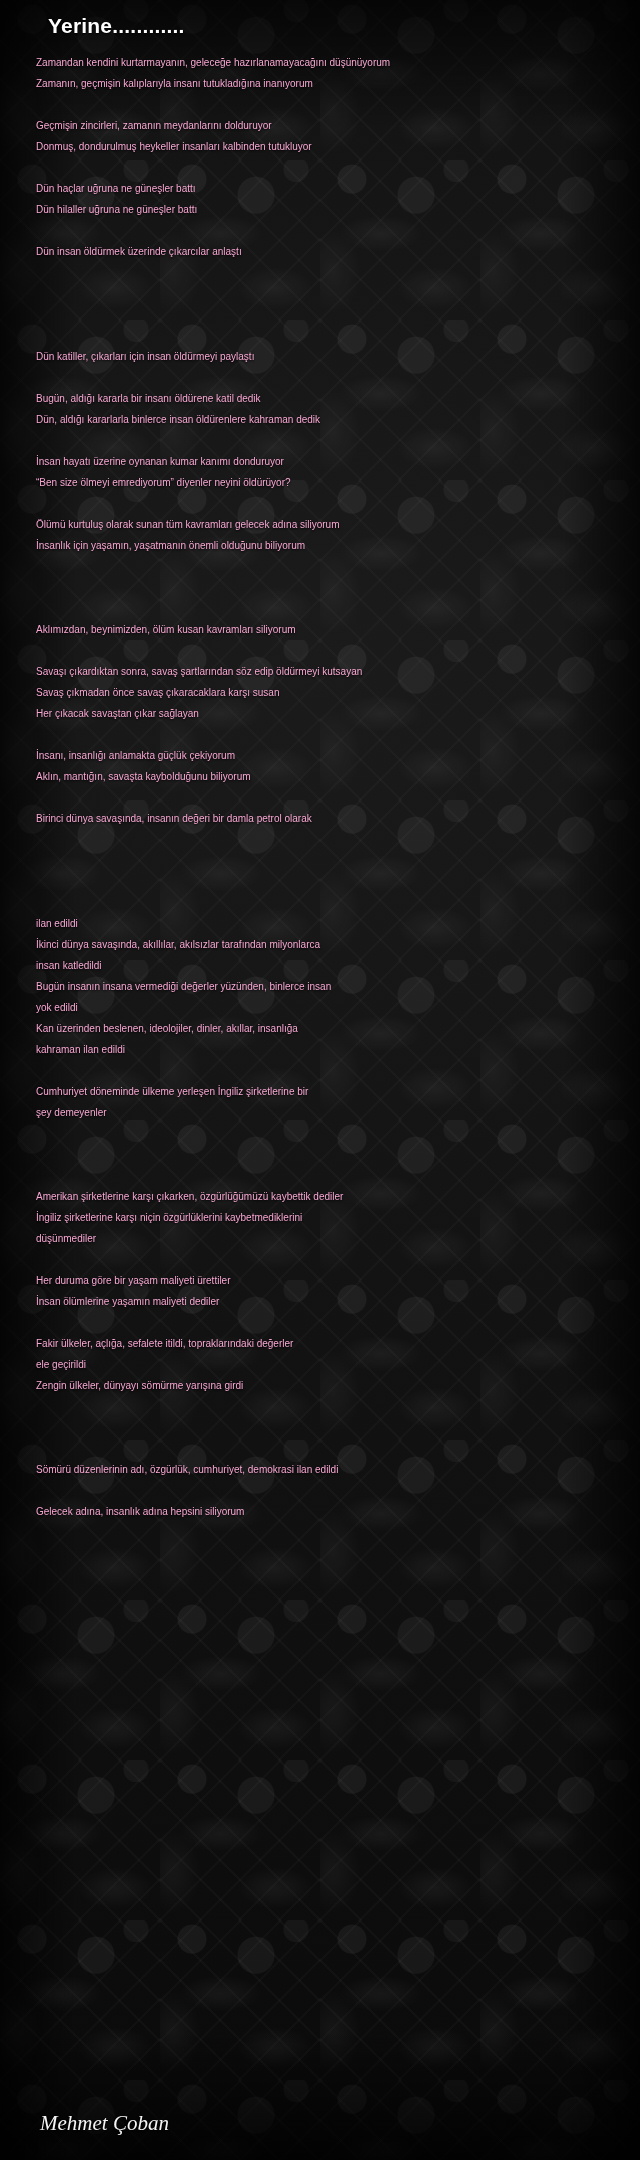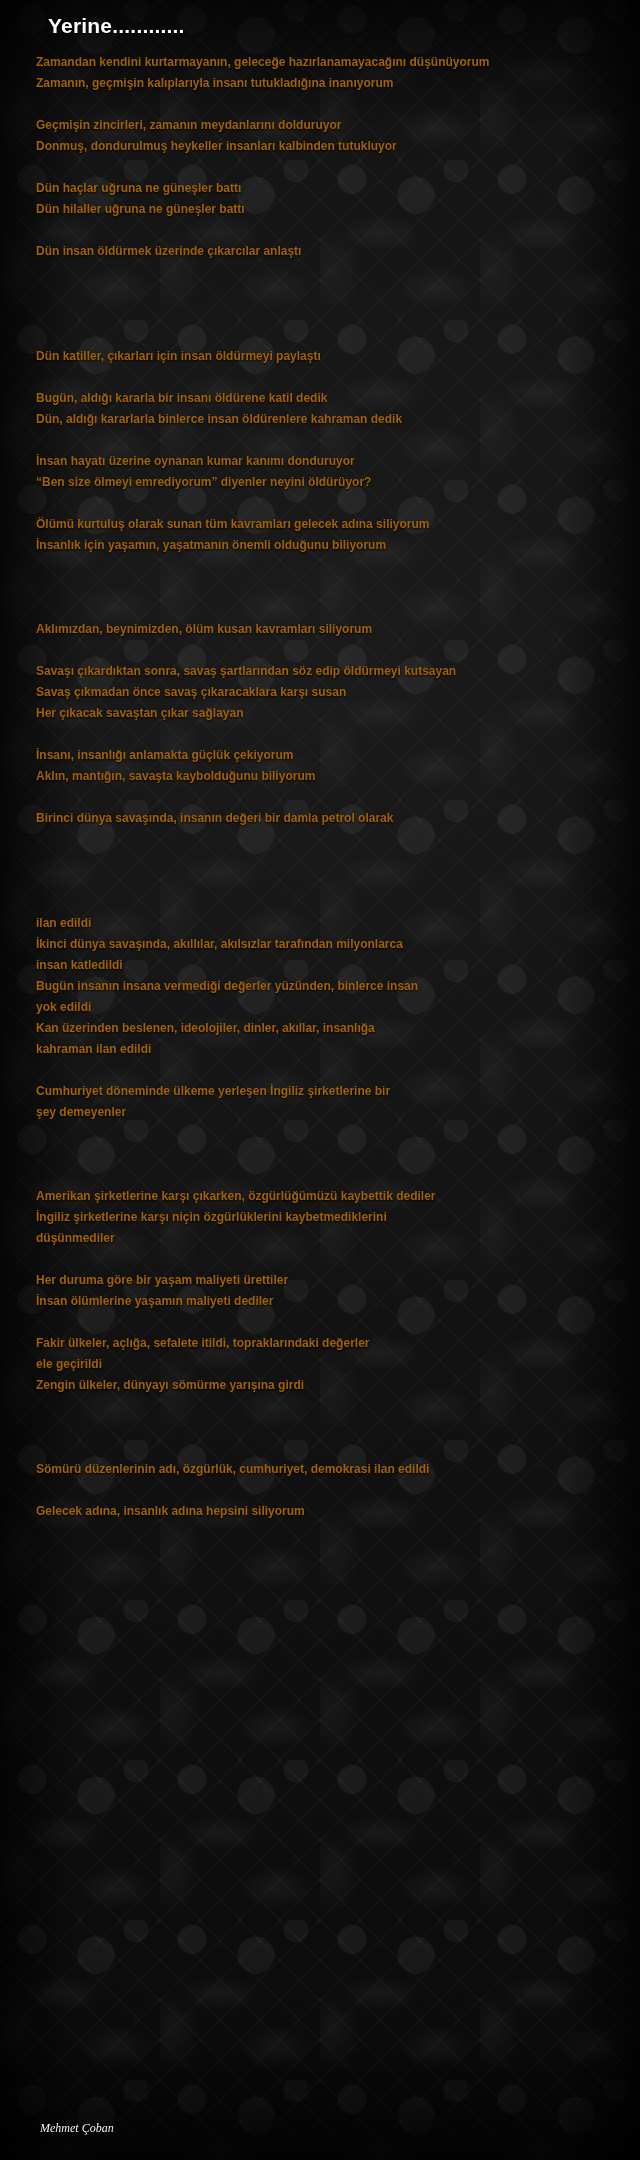--- a/index.html
+++ b/index.html
@@ -62,45 +62,45 @@
   .poem-title {
     font-size: 21px;
     font-weight: bold;
     letter-spacing: 0.2px;
     color: #ffffff;
     margin: 0 0 14px 12px;
     text-shadow: 0 1px 2px rgba(0,0,0,0.9);
   }
 
   .poem-body {
-    font-size: 12px;
+    font-size: 10px;
     line-height: 21px;
-    font-weight: bold;
-    color: #a16207;
+    font-weight: normal;
+    color: #f9a8d4;
     text-shadow: 0 1px 2px rgba(0,0,0,0.9);
     white-space: pre-wrap;
   }
 
   .stanza {
     margin: 0 0 21px 0;
   }
   .line {
     white-space: nowrap;
   }
   .spacer-1 { height: 21px; }
   .spacer-3 { height: 63px; }
   .spacer-4 { height: 84px; }
 
   .author {
     position: absolute;
     left: 40px;
     bottom: 24px;
     font-family: "Liberation Serif", serif;
     font-style: italic;
-    font-size: 12px;
+    font-size: 21px;
     color: #f5f5f5;
     text-shadow: 0 1px 2px rgba(0,0,0,0.9);
     text-align: center;
   }
 </style>
 </head>
 <body>
 
 <div class="bg"></div>
 <div class="bg-vignette"></div>

